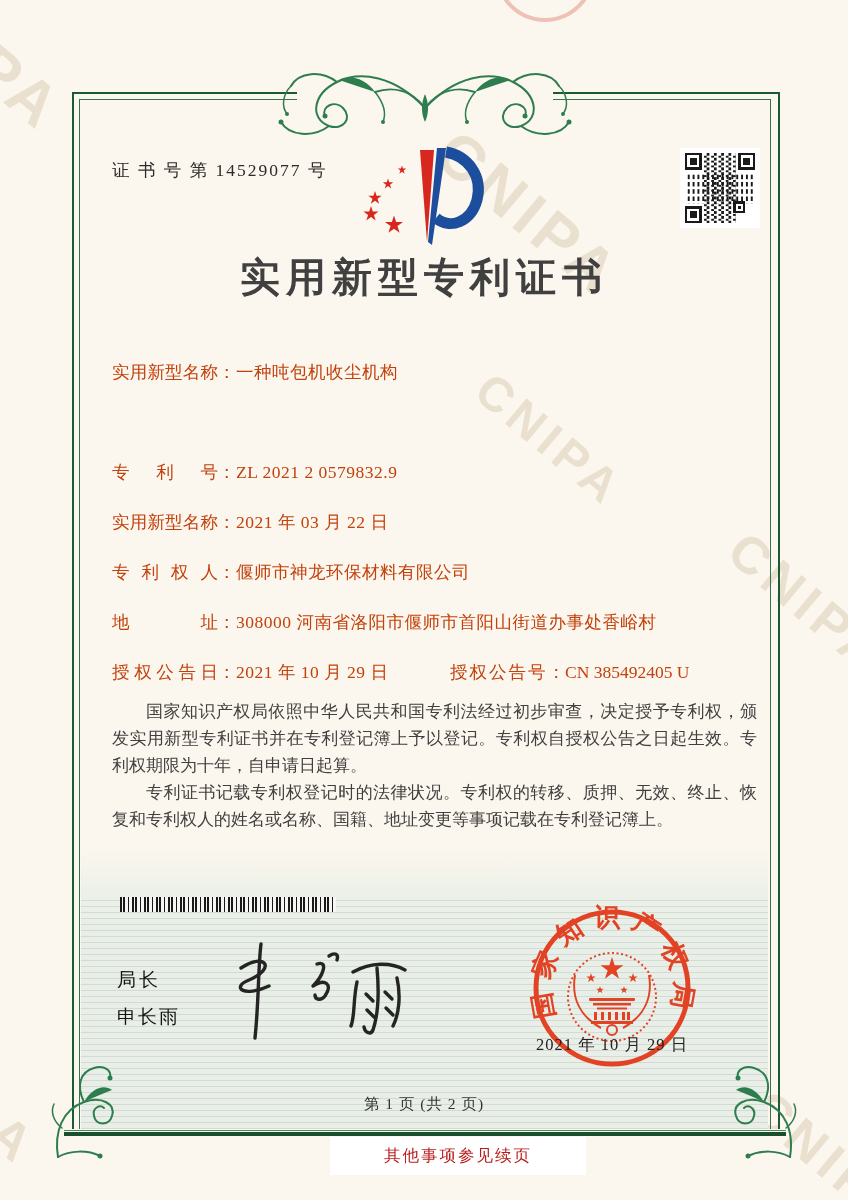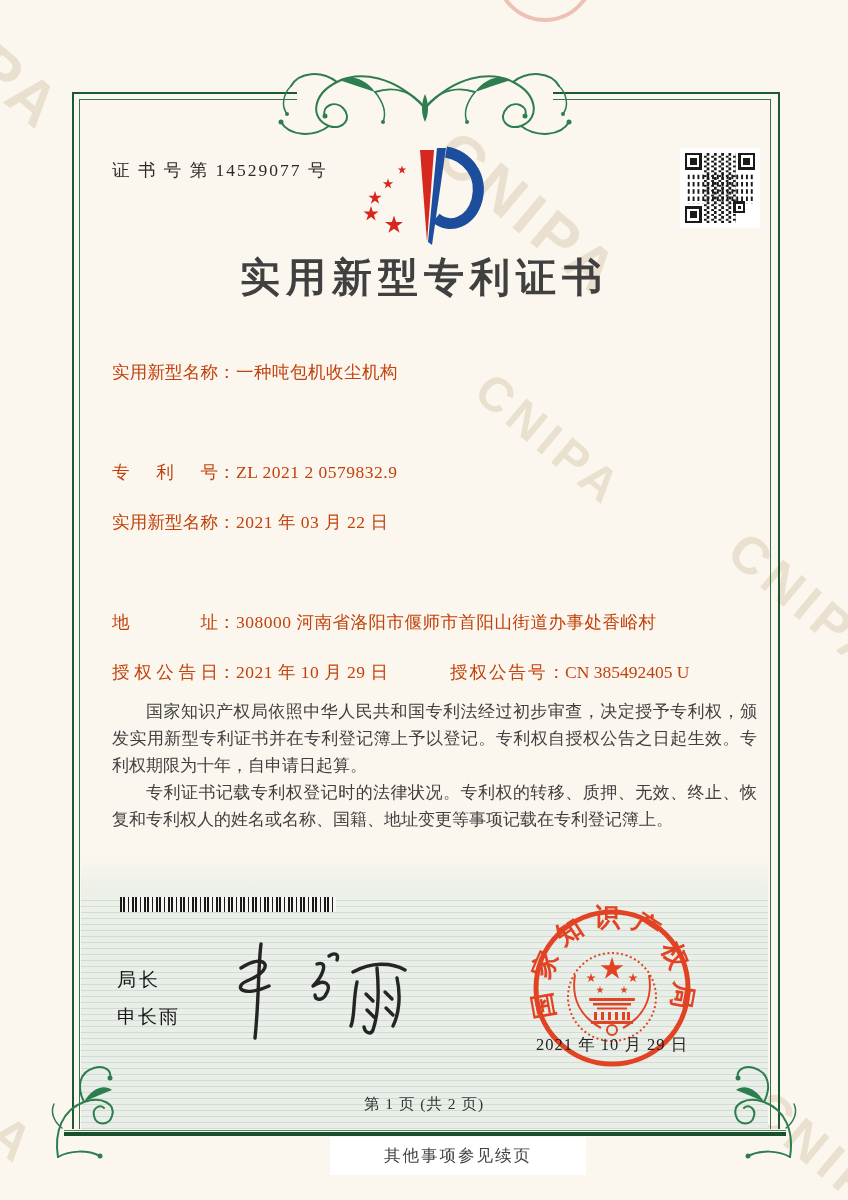--- a/index.html
+++ b/index.html
@@ -40,21 +40,21 @@
       background:repeating-linear-gradient(90deg,#191919 0 2px,#f6f6f2 2px 3px,#191919 3px 5px,#f6f6f2 5px 8px,#191919 8px 9px,#f6f6f2 9px 12px);}
   
   .juzhang{left:117px;top:967px;font-family:"Liberation Sans",sans-serif;font-size:19px;color:#141414;letter-spacing:3px;}
   .name{left:117px;top:1004px;font-family:"Liberation Sans",sans-serif;font-size:19px;color:#141414;letter-spacing:2px;}
   
   .seal{left:527px;top:903px;width:170px;height:170px;opacity:.95;}
   .sealdate{left:536px;top:1034px;font-size:16.5px;letter-spacing:1px;color:#262220;white-space:nowrap;}
   
   .pagenum{left:72px;top:1094px;width:704px;text-align:center;font-size:15.5px;letter-spacing:1px;color:#333;}
   .note{left:330px;top:1137px;width:256px;height:38px;line-height:38px;background:#ffffff;
-      text-align:center;font-size:16.5px;letter-spacing:2px;color:#404040;}
+      text-align:center;font-size:16.5px;letter-spacing:2px;color:#b91c1c;}
   .redarc{left:495px;top:-78px;width:92px;height:92px;border-radius:50%;
       border:4px solid rgba(205,70,50,0.30);}
   .qrbox{left:680px;top:148px;width:80px;height:80px;background:#fff;padding:0;}
 </style>
 </head>
 <body>
 
 <div id="page">
 
   <div class="wm" style="left:-90px;top:-50px;font-size:62px;">CNIPA</div>
@@ -172,20 +172,23 @@
 
   <div class="frow" style="top:360px;">
     <span class="flabel">实用新型名称</span><span class="fcolon">：</span><span class="fvalue">一种吨包机收尘机构</span>
   </div>
   <div class="frow" style="top:460px;">
     <span class="flabel">专利号</span><span class="fcolon">：</span><span class="fvalue">ZL 2021 2 0579832.9</span>
   </div>
   <div class="frow" style="top:510px;">
     <span class="flabel">实用新型名称</span><span class="fcolon">：</span><span class="fvalue">2021 年 03 月 22 日</span>
   </div>
+  <div class="frow" style="top:560px;">
+    <span class="flabel">专利权人</span><span class="fcolon">：</span><span class="fvalue">偃师市神龙环保材料有限公司</span>
+  </div>
   <div class="frow" style="top:610px;">
     <span class="flabel">地址</span><span class="fcolon">：</span><span class="fvalue">308000 河南省洛阳市偃师市首阳山街道办事处香峪村</span>
   </div>
   <div class="frow" style="top:660px;">
     <span class="flabel">授权公告日</span><span class="fcolon">：</span><span class="fvalue">2021 年 10 月 29 日</span>
     <span class="grant2">
       <span style="letter-spacing:2px;">授权公告号</span><span>：</span><span>CN 385492405 U</span>
     </span>
   </div>
 

